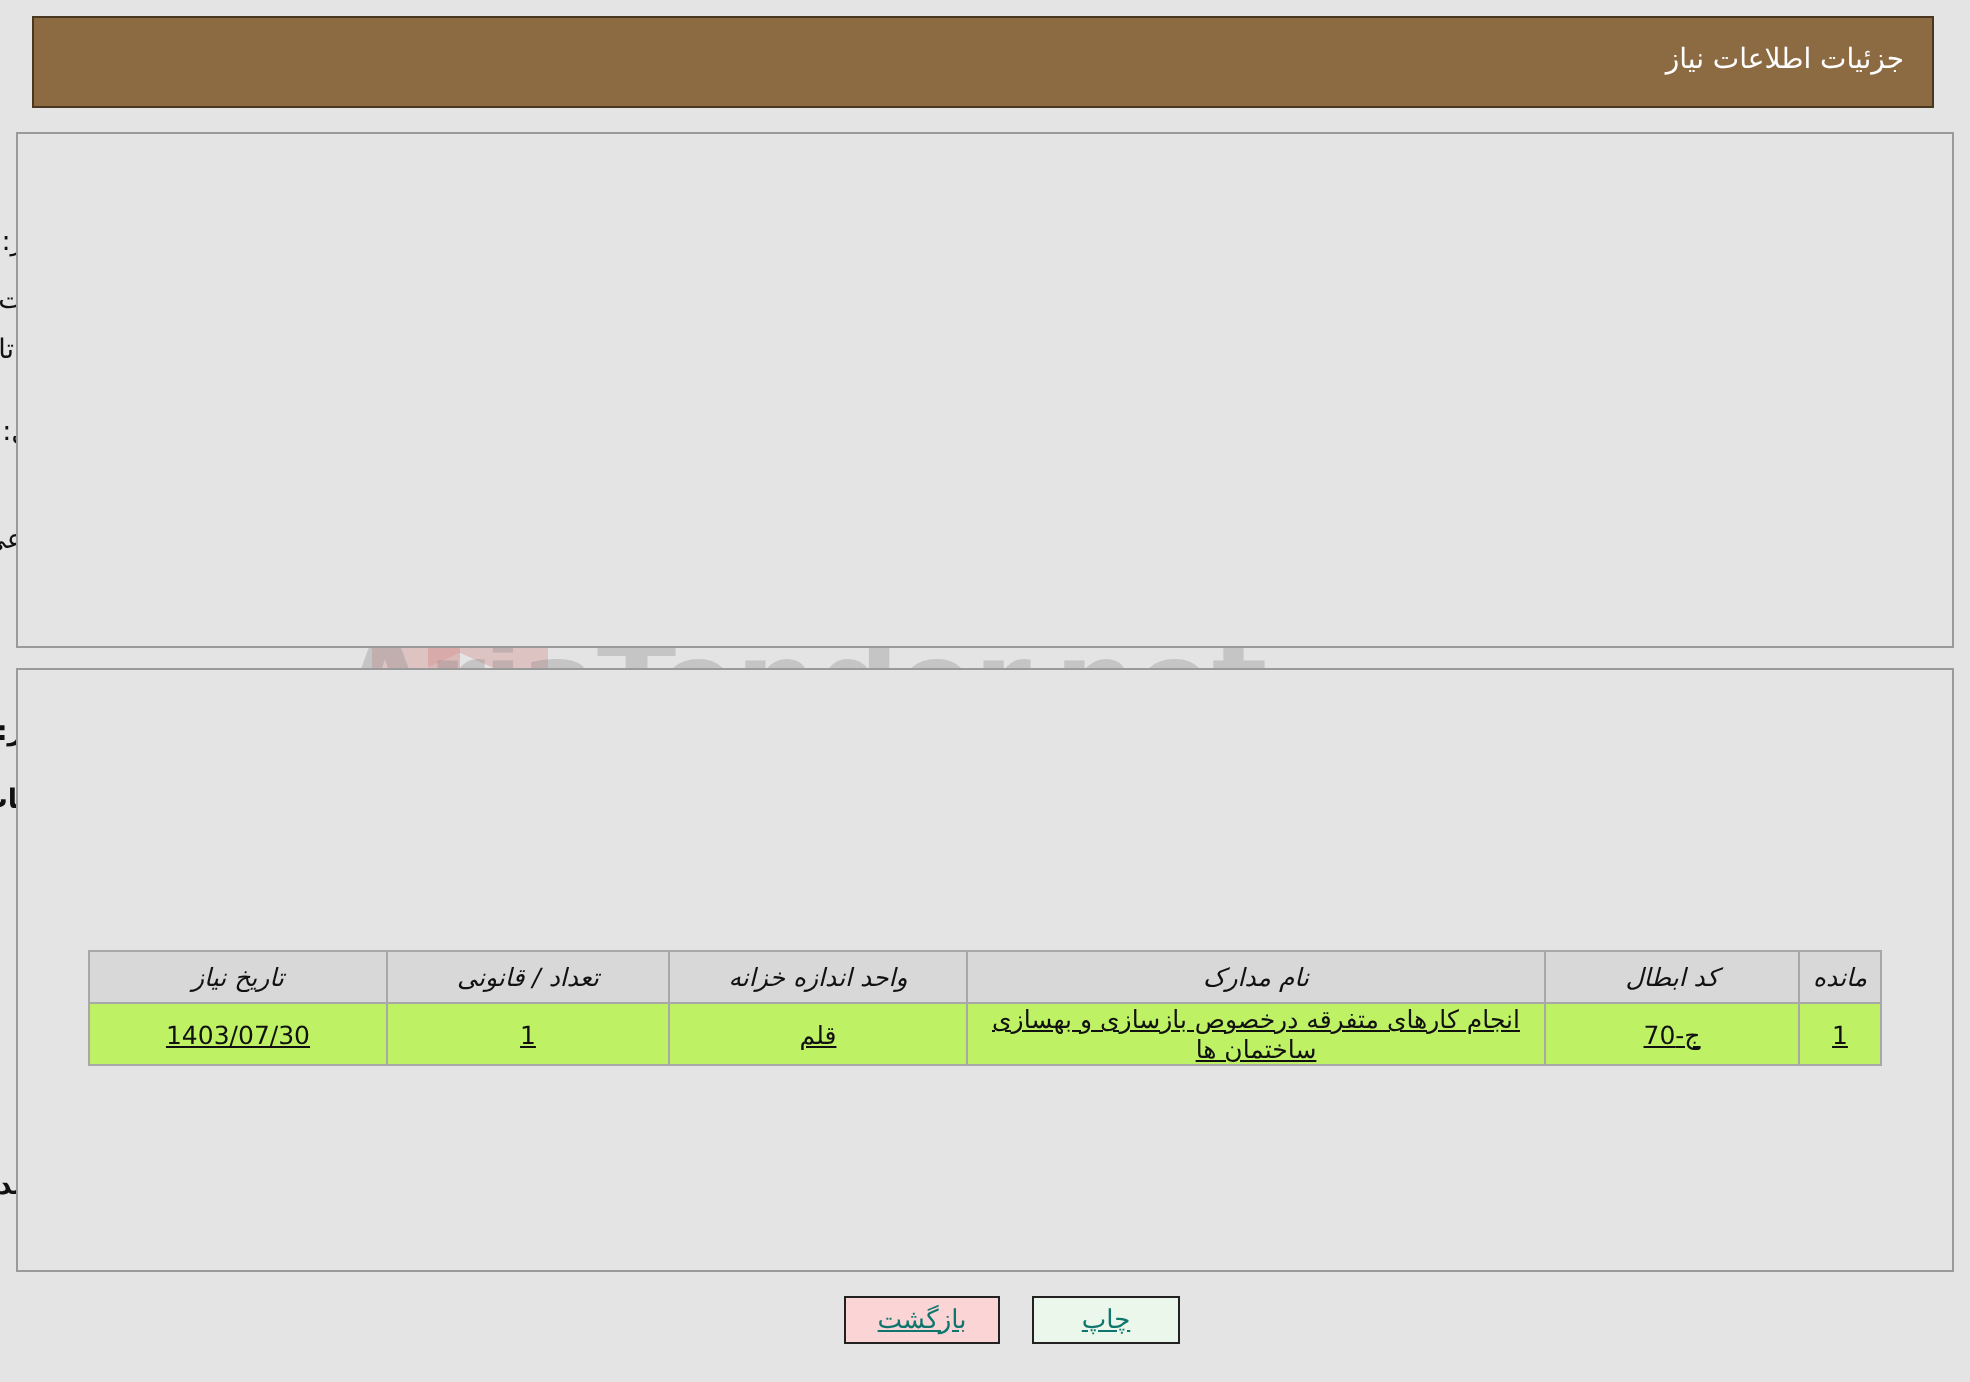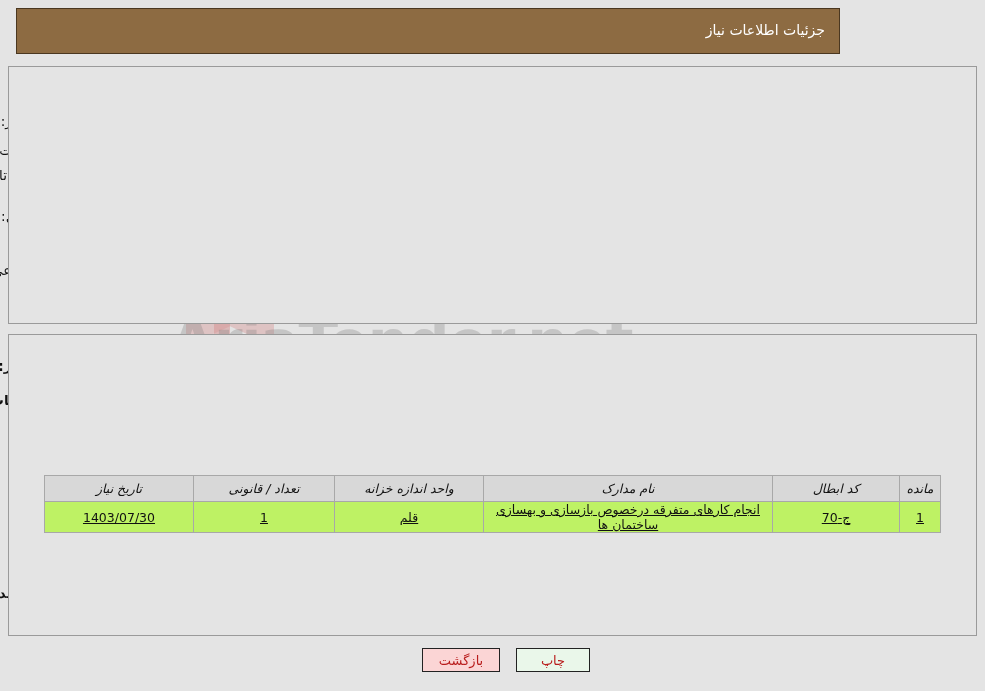--- a/index.html
+++ b/index.html
@@ -64,21 +64,21 @@
     left: -11px; top: 60px;
     border-left: 19px solid transparent;
     border-right: 19px solid transparent;
     border-top: 26px solid rgba(214,150,150,0.55);
   }
 
   
   .topbar {
     position: absolute;
     left: 16px; top: 8px;
-    width: 824px; height: 46px;
+    width: 951px; height: 46px;
     background: #8d6b42;
     border: 1px solid #4a3720;
     box-sizing: border-box;
     z-index: 3;
   }
   .topbar-title {
     position: absolute;
     right: 14px; top: 13px;
     color: #ffffff;
     font-size: 14px;
@@ -207,26 +207,27 @@
   .c-unit { width: 140px; }
   .c-qty  { width: 132px; }
   .c-date { width: 140px; }
 
   
   .btn {
     position: absolute;
     border: 1px solid #222;
     box-sizing: border-box;
     font-size: 13px;
-    color: #b91c1c;
+    color: #0f766e;
     display: flex;
     align-items: center;
     justify-content: center;
     cursor: pointer;
     z-index: 3;
+    text-decoration: underline;
   }
   .btn-print { left: 516px; top: 648px; width: 74px; height: 24px; background: #eaf7ea; }
   .btn-back  { left: 422px; top: 648px; width: 78px; height: 24px; background: #fbd5d5; }
 </style>
 </head>
 <body>
 
 <div id="page">
 
   <div class="watermark">

